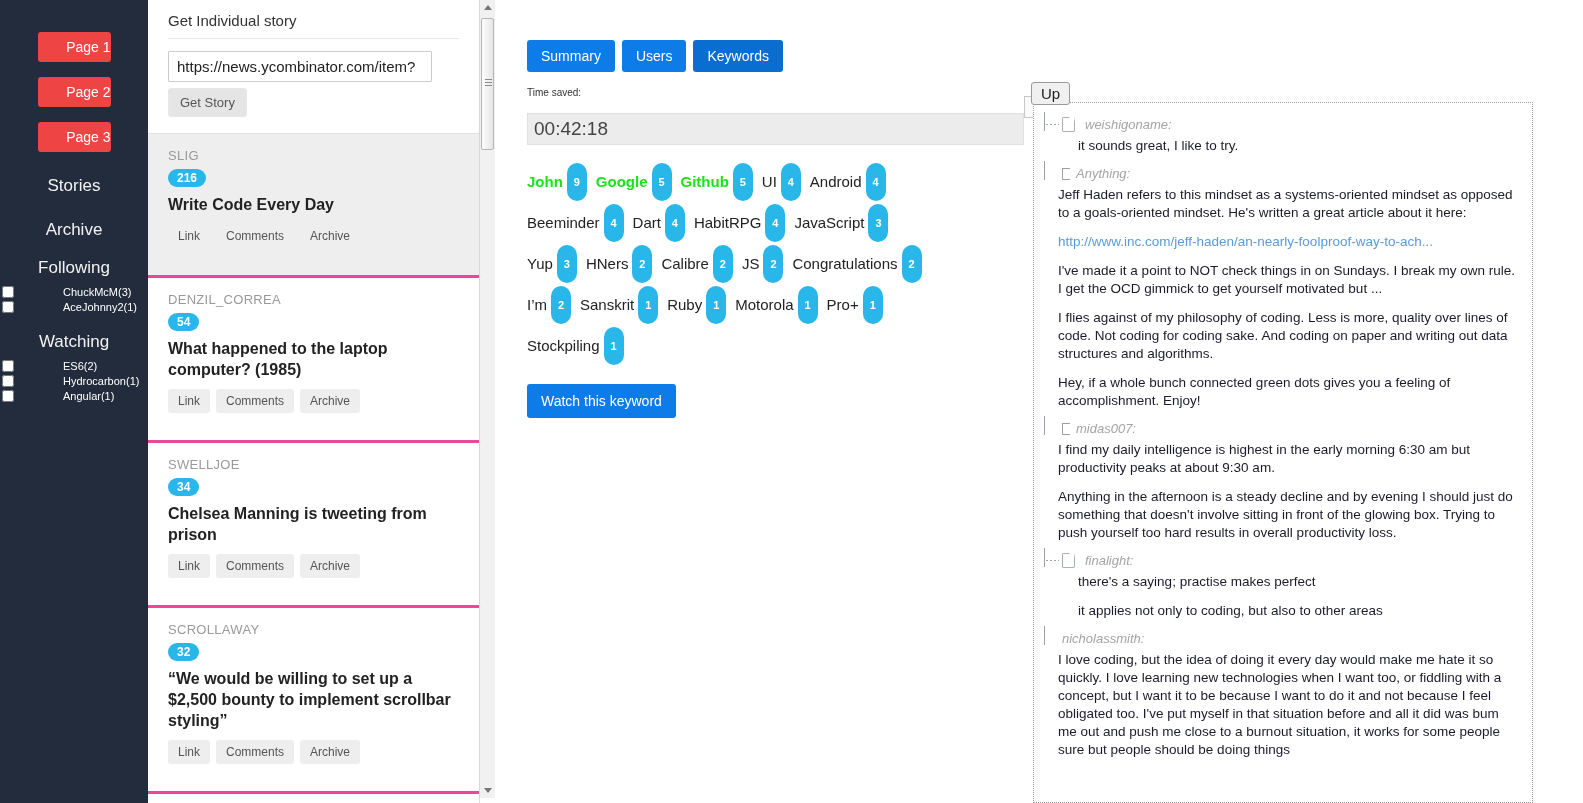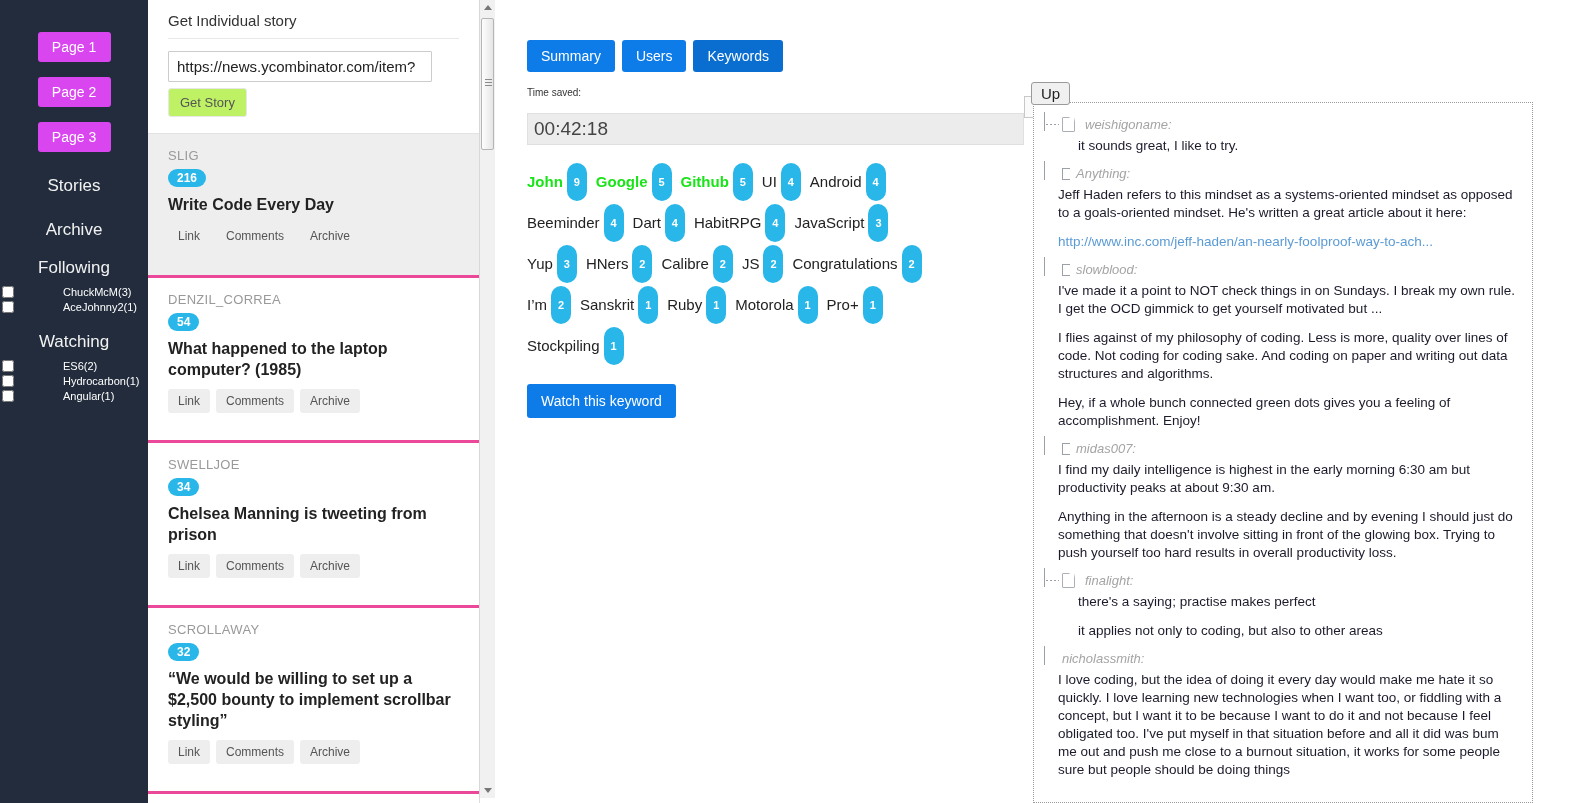--- a/index.html
+++ b/index.html
@@ -18,27 +18,27 @@
     width: 148px; height: 803px;
     background: #222c3c;
     color: #ffffff;
     overflow: hidden;
   }
   .page-btn {
     display: block;
     margin: 4px auto;
     width: 73px;
     padding: 7px 0;
-    background: #d946ef;
+    background: #ef4444;
     color: #fff;
     border: none;
     border-radius: 3px;
     font-size: 14px;
     font-family: "Liberation Sans", sans-serif;
-    text-align: center;
+    text-align: right;
     cursor: pointer;
   }
   #page-btn-1 { margin-top: 32px; }
   #page-btn-2 { margin-top: 15px; }
   #page-btn-3 { margin-top: 15px; }
 
   .nav-head {
     text-align: center;
     font-size: 17px;
     color: #f2f2f2;
@@ -89,21 +89,21 @@
     font-size: 15px;
     border: 1px solid #cccccc;
     border-radius: 1px;
     color: #222;
     font-family: "Liberation Sans", sans-serif;
     outline: none;
   }
   #get-story-button {
     margin-top: 6px;
     padding: 6px 11px;
-    background: #bef264;
+    background: #e5e5e5;
     border: 1px solid #e7e7e7;
     border-radius: 3px;
     color: #555;
     font-size: 13px;
     font-family: "Liberation Sans", sans-serif;
     cursor: pointer;
   }
 
   .story-item {
     padding: 14px 20px 27px 20px;
@@ -489,27 +489,20 @@
           </span>
           <span class="bracket-icon"></span>
           <span class="comment-author">Anything:</span>
         </div>
         <div class="comment-body">
           <p class="comment-p">Jeff Haden refers to this mindset as a systems-oriented mindset as opposed to a goals-oriented mindset. He's written a great article about it here:</p>
           <p class="comment-p"><a class="comment-link" href="#">http://www.inc.com/jeff-haden/an-nearly-foolproof-way-to-ach...</a></p>
         </div>
       </div>
       <div class="comment">
-        <div class="comment-head">
-          <span class="tree-connector">
-            <span class="vline"></span>
-          </span>
-          <span class="bracket-icon"></span>
-          <span class="comment-author">slowblood:</span>
-        </div>
         <div class="comment-body">
           <p class="comment-p">I've made it a point to NOT check things in on Sundays. I break my own rule. I get the OCD gimmick to get yourself motivated but ...</p>
           <p class="comment-p">I flies against of my philosophy of coding. Less is more, quality over lines of code. Not coding for coding sake. And coding on paper and writing out data structures and algorithms.</p>
           <p class="comment-p">Hey, if a whole bunch connected green dots gives you a feeling of accomplishment. Enjoy!</p>
         </div>
       </div>
       <div class="comment">
         <div class="comment-head">
           <span class="tree-connector">
             <span class="vline"></span>

